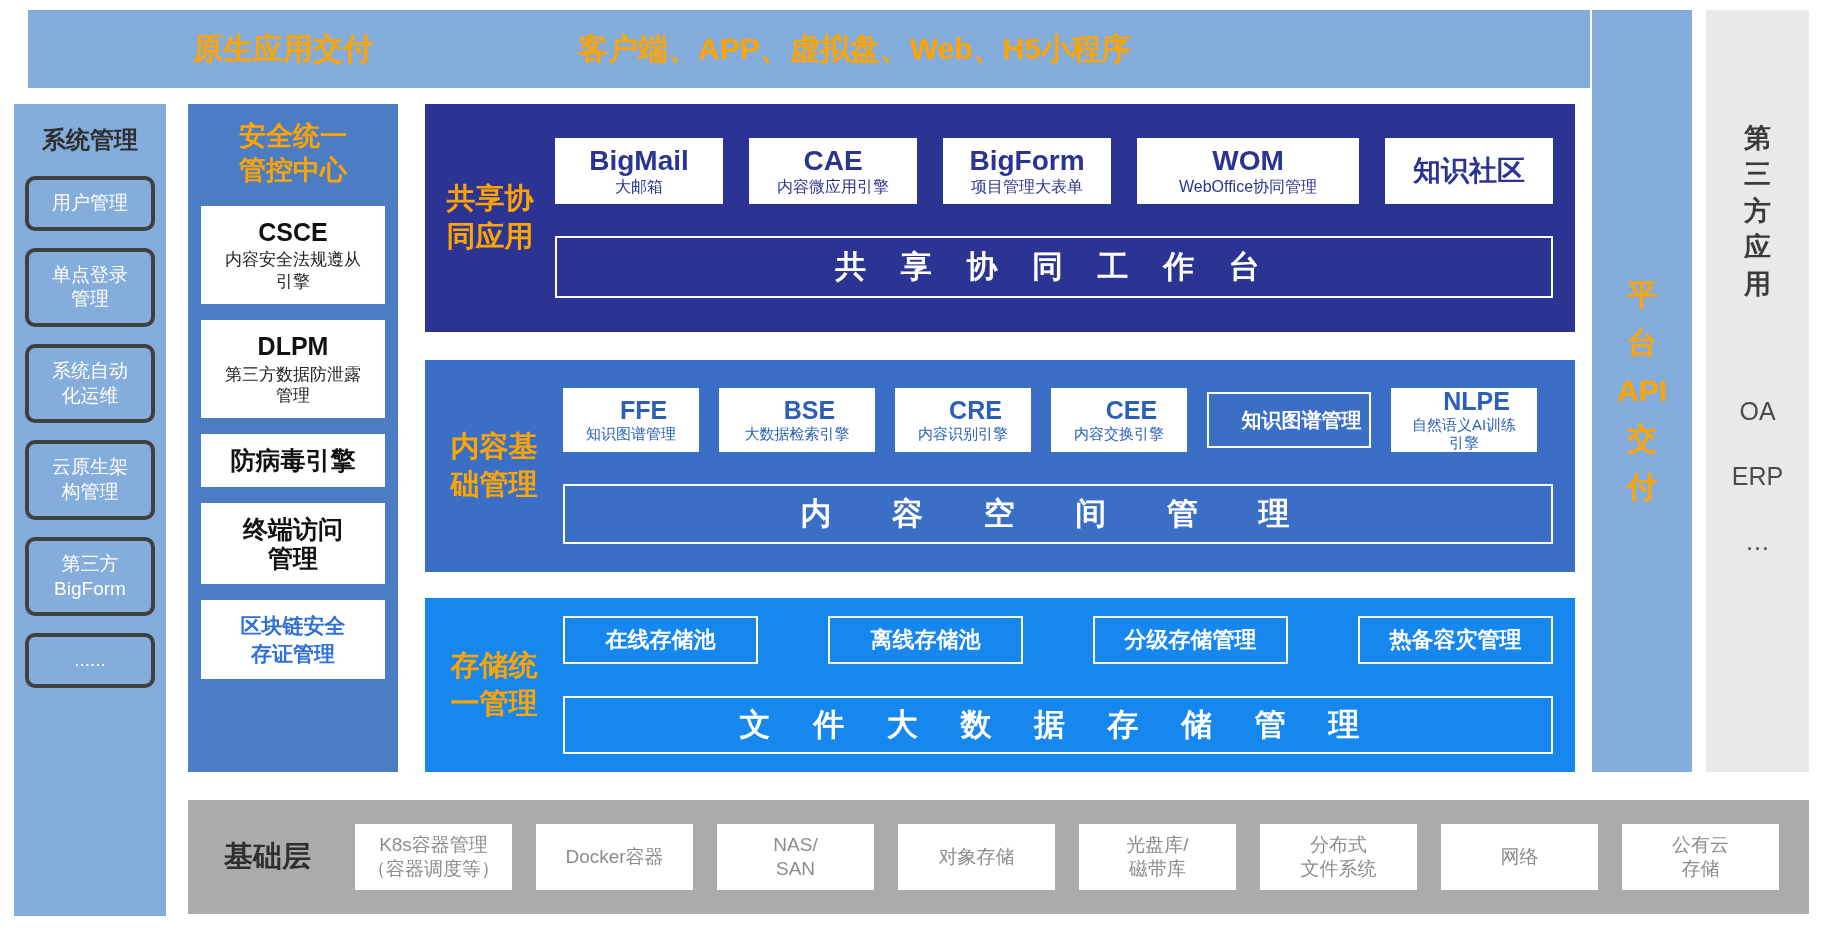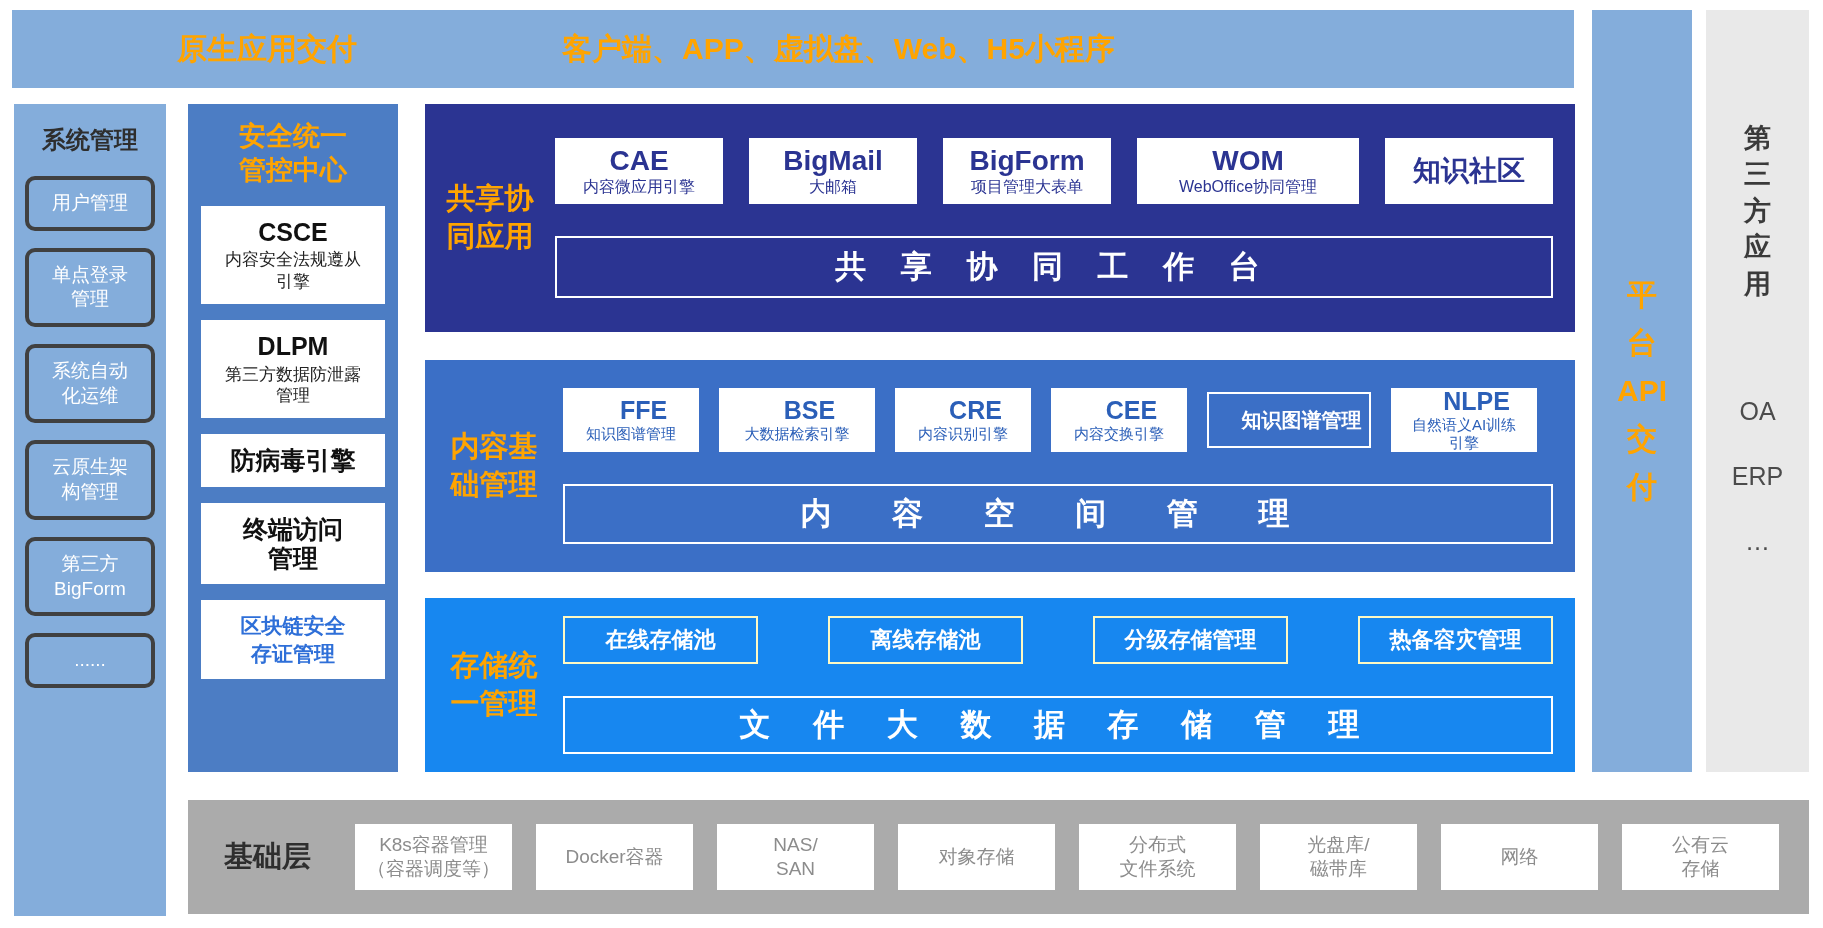--- a/index.html
+++ b/index.html
@@ -1,21 +1,21 @@
 <!DOCTYPE html>
 <html style="--light-blue: #84ADDB; --security-blue: #4C7DC4; --navy: #2B3492; --mid-blue: #3B6FC6; --bright-blue: #1787F0; --bar-gray: #ABABAB; --panel-gray: #E9E9E9; --orange: #FFA400; --dark-text: #2E2E2E; --box-blue-text: #2B5FB8; --infra-text: #8C8C8C;"><head>
 <meta charset="utf-8">
 <style>
   * { margin:0; padding:0; box-sizing:border-box; }
   body { font-family:"Liberation Sans", sans-serif; background:#fff; }
   .pre { white-space:pre-line; }
   .canvas { position:relative; width:1823px; height:928px; background:#fff; overflow:hidden; }
 
   
-  .top-bar { position:absolute; left:12px; top:10px; width:1562px; height:78px;
+  .top-bar { position:absolute; left:28px; top:10px; width:1562px; height:78px;
              background:var(--light-blue,#84ADDB); display:flex; align-items:center; }
   .orange { color:var(--orange,#FFA400); font-weight:bold; }
   .tb-left { margin-left:165px; font-size:30px; }
   .tb-right { margin-left:205px; font-size:30px; }
 
   
   .sys-col { position:absolute; left:14px; top:104px; width:152px; height:812px;
              background:var(--light-blue,#84ADDB); padding:20px 11px; }
   .sys-title { text-align:center; color:var(--dark-text,#2E2E2E); font-weight:bold; font-size:24px; margin-bottom:20px; }
   .sys-item { border:4px solid #404040; border-radius:10px; color:#fff; font-size:19px; line-height:1.3;
@@ -151,26 +151,26 @@
 
     </div>
   </div>
 
   <div class="row row1">
     <div class="row-label pre">共享协
 同应用</div>
     <div class="row-content">
       <div class="box-strip">
         <div class="r1-box">
+          <div class="t">BigMail</div>
+          <div class="s">大邮箱</div>
+        </div>
+        <div class="r1-box">
           <div class="t">CAE</div>
           <div class="s">内容微应用引擎</div>
-        </div>
-        <div class="r1-box">
-          <div class="t">BigMail</div>
-          <div class="s">大邮箱</div>
         </div>
         <div class="r1-box">
           <div class="t">BigForm</div>
           <div class="s">项目管理大表单</div>
         </div>
         <div class="r1-box">
           <div class="t">WOM</div>
           <div class="s">WebOffice协同管理</div>
         </div>
         <div class="r1-box">
@@ -253,22 +253,22 @@
   </div>
 
   <div class="infra-bar">
     <div class="infra-label">基础层</div>
     <div class="infra-box pre">K8s容器管理
 （容器调度等）</div>
     <div class="infra-box pre">Docker容器</div>
     <div class="infra-box pre">NAS/
 SAN</div>
     <div class="infra-box pre">对象存储</div>
+    <div class="infra-box pre">光盘库/
+磁带库</div>
     <div class="infra-box pre">分布式
 文件系统</div>
-    <div class="infra-box pre">光盘库/
-磁带库</div>
     <div class="infra-box pre">网络</div>
     <div class="infra-box pre">公有云
 存储</div>
   </div>
 
 </div>
 
 </body></html>

